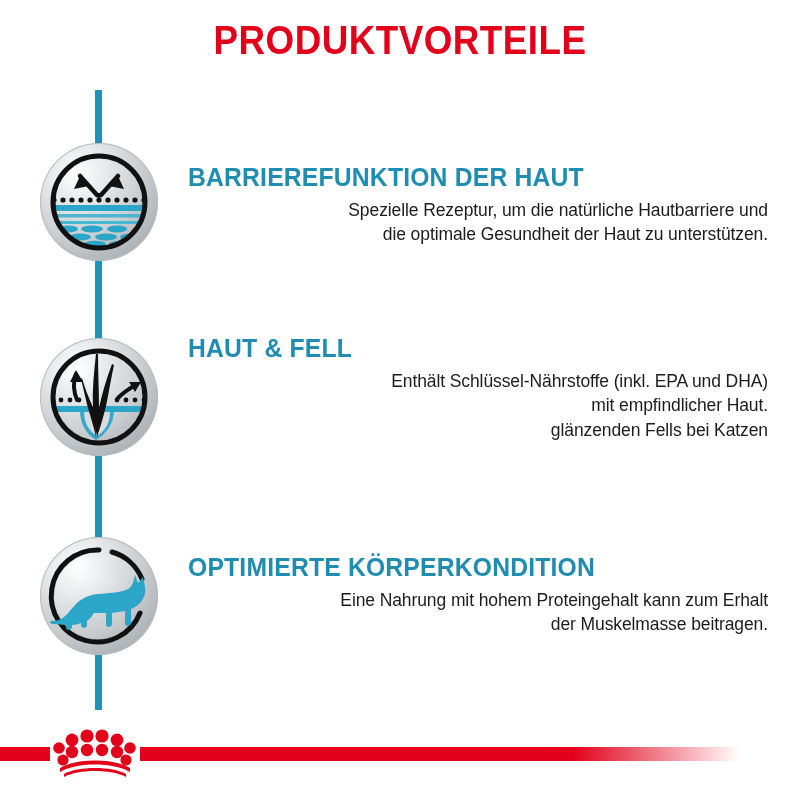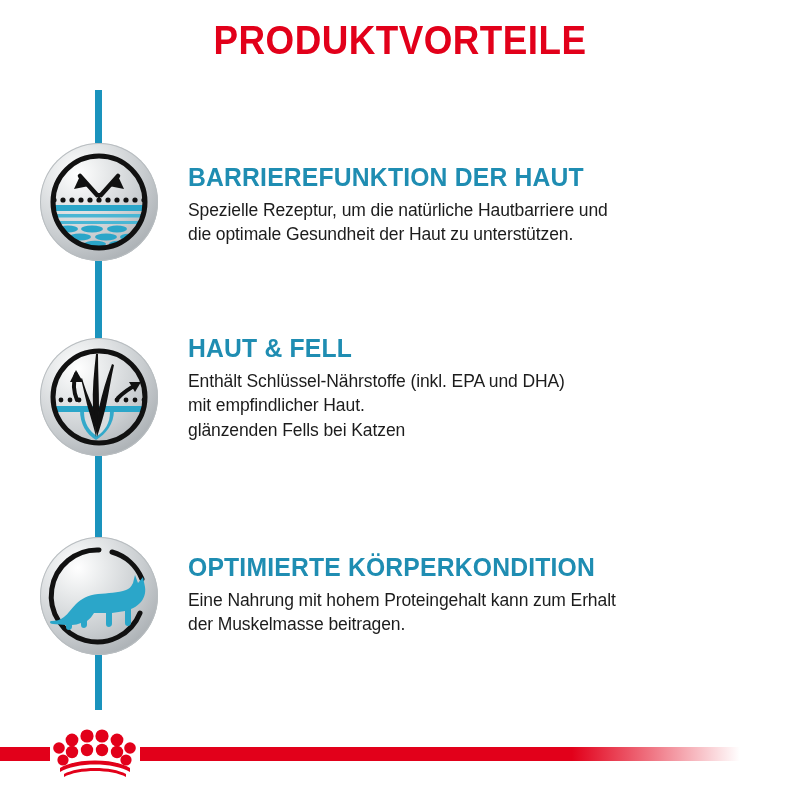--- a/index.html
+++ b/index.html
@@ -120,21 +120,21 @@
   }
 
   .benefit-body {
     color: #1c1c1c;
     font-size: 17.5px;
     line-height: 1.38;
     margin: 0;
     font-weight: normal;
     letter-spacing: -0.1px;
   }
-  .benefit-body .ln { display: block; white-space: nowrap; }
+  .benefit-body .ln { display: block; white-space: nowrap; text-align: right; }
 
   
   .footer {
     position: absolute;
     left: 0;
     top: 744px;
     width: 800px;
     height: 56px;
   }
   .rule-left {

